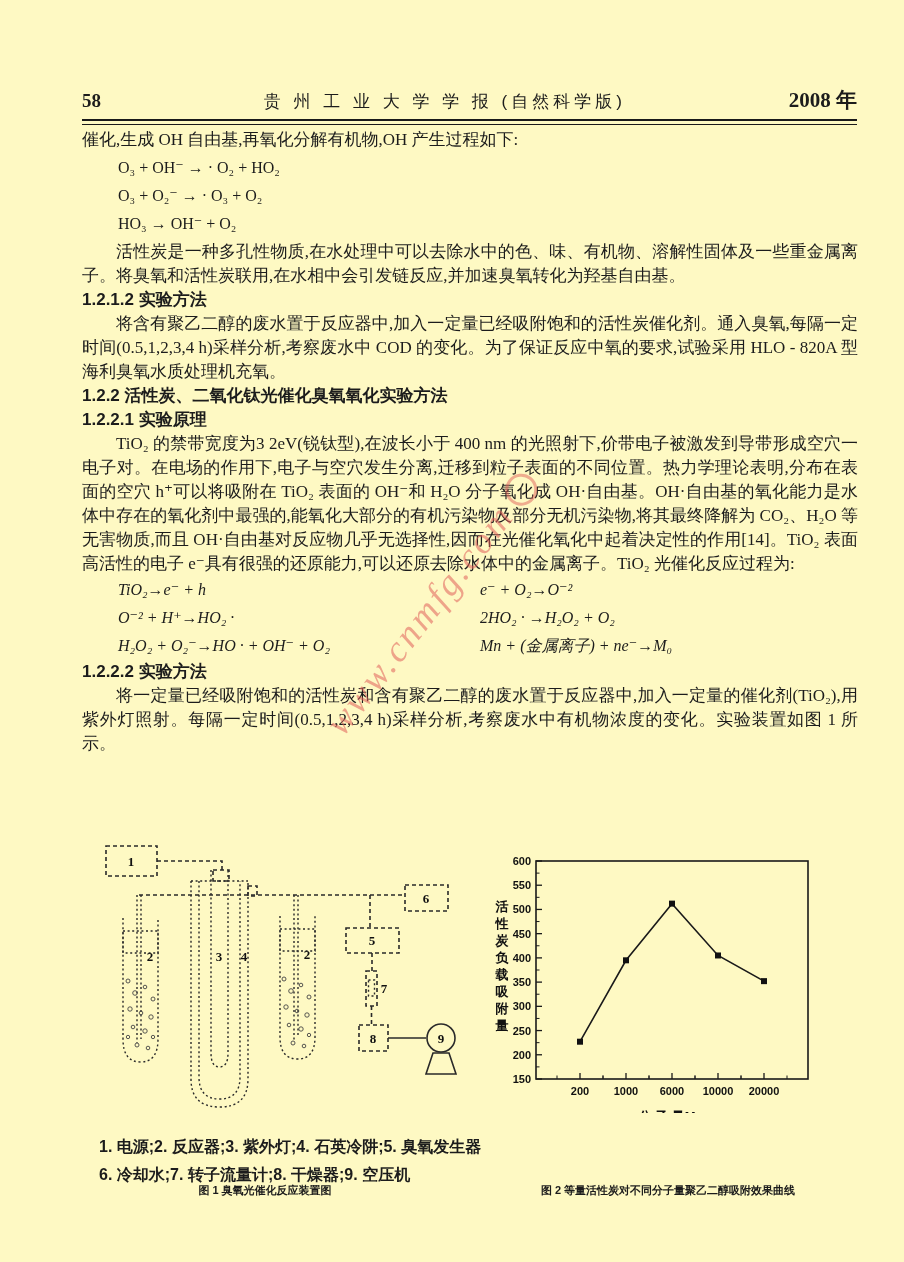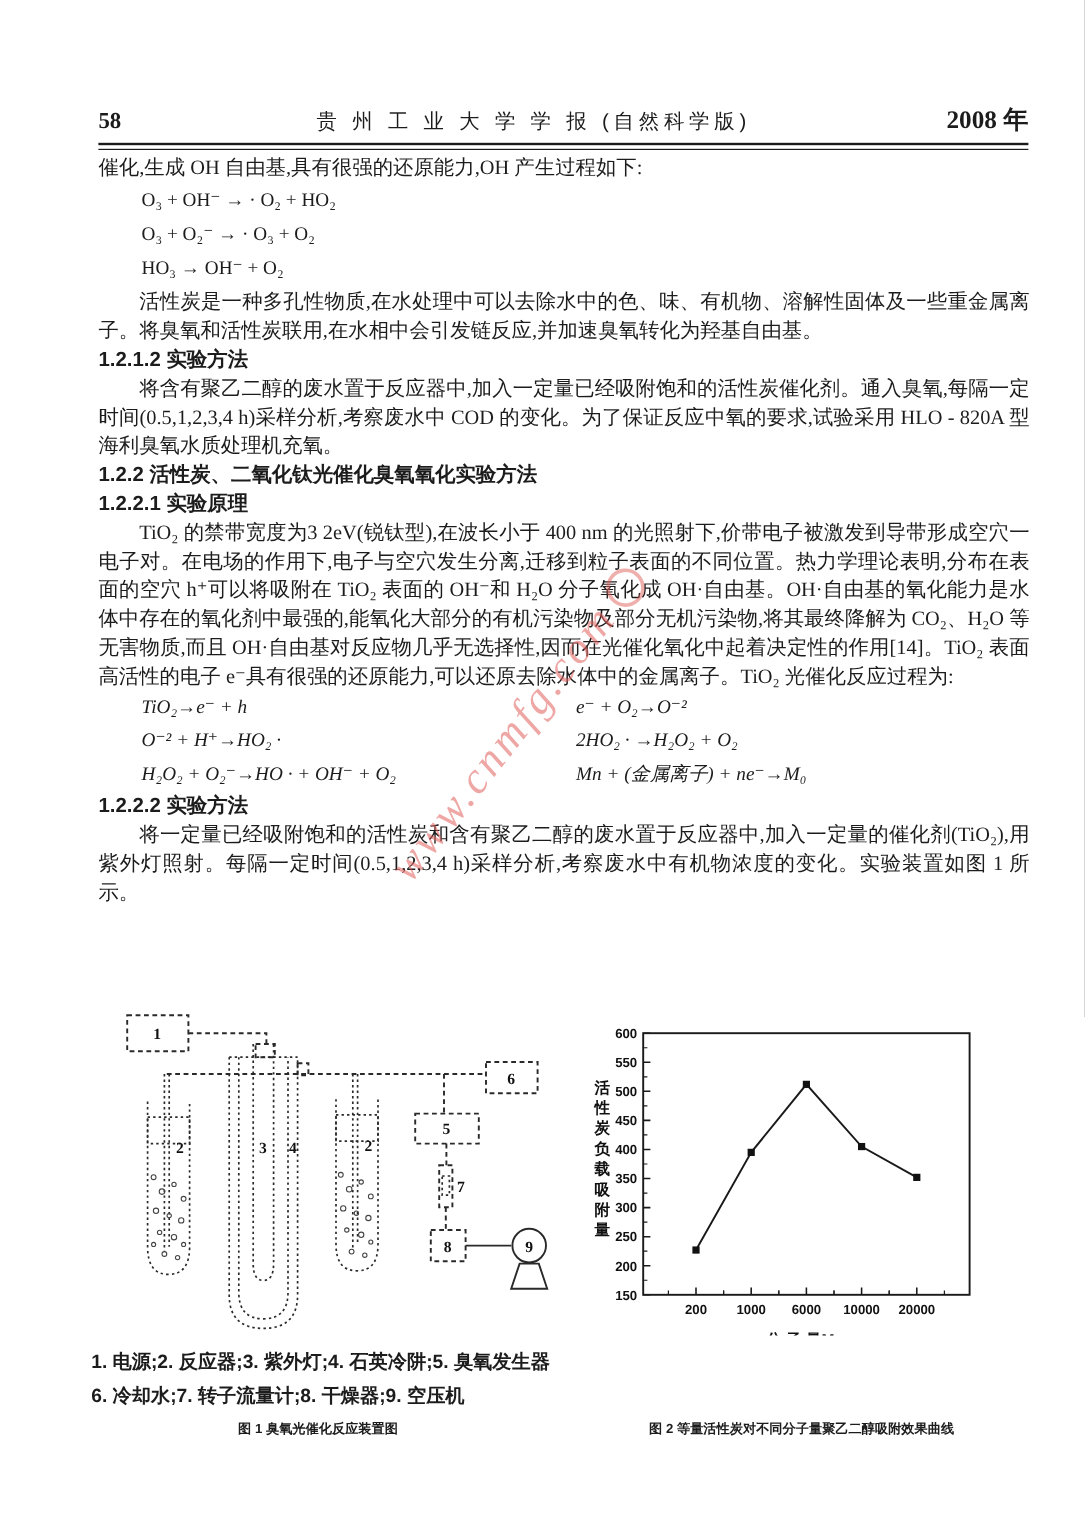--- a/index.html
+++ b/index.html
@@ -1,39 +1,39 @@
 <!DOCTYPE html>
 <html><head>
 <meta charset="utf-8">
 <style>
   html,body{margin:0;padding:0;background:#888;}
   .page{
     position:relative; width:904px; height:1262px; margin:0 auto;
-    background:#ffffff; color:#1c1c1c; overflow:hidden;
+    background:#fef9c3; color:#1c1c1c; overflow:hidden;
     font-family:"Liberation Serif","DejaVu Serif",serif;
   }
   
   .hdr{position:absolute;left:82px;top:86px;width:775px;}
   .hdr-row{display:flex;justify-content:space-between;align-items:baseline;}
   .hdr-page{font-weight:700;font-size:19px;font-family:"Liberation Serif",serif;}
   .hdr-title{font-weight:400;font-size:17px;letter-spacing:4px;font-family:"Liberation Sans",sans-serif;}
   .hdr-year{font-size:21px;font-weight:600;}
   .hdr-rule{margin-top:5px;border-top:2.4px solid #1a1a1a;border-bottom:1.3px solid #1a1a1a;height:2.6px;}
   
   .main{position:absolute;left:82px;top:128px;width:776px;font-size:17px;line-height:24px;text-align:justify;}
   .main p{margin:0;}
   .indent{text-indent:2em;}
   .sec{font-family:"Liberation Sans",sans-serif;font-weight:700;margin:0;}
   .eq-block{margin:2px 0 2px 36px;}
   .eq{line-height:28px;font-size:16px;}
   .eq-grid{display:grid;grid-template-columns:362px 1fr;margin-left:36px;font-style:italic;}
   
   .fig1{position:absolute;left:75px;top:841px;}
   .fig2{position:absolute;left:486px;top:845px;}
-  .legend{position:absolute;left:76px;font-size:16px;font-weight:700;font-family:"Liberation Sans",sans-serif;}
+  .legend{position:absolute;left:99px;font-size:16px;font-weight:700;font-family:"Liberation Sans",sans-serif;margin-top:12px;}
   .cap{position:absolute;font-size:11px;font-weight:700;font-family:"Liberation Sans",sans-serif;text-align:center;}
   #fig2-svg text.tick{font:700 11px "Liberation Sans",sans-serif;fill:#111;}
   #fig2-svg text.axlab{font:700 13px "Liberation Sans",sans-serif;fill:#111;}
   #fig1-svg .dsh{fill:none;stroke:#2a2a2a;stroke-width:1.6;stroke-dasharray:4 3;}
   #fig1-svg .dot{fill:none;stroke:#2a2a2a;stroke-width:1.4;stroke-dasharray:2 2.6;}
   #fig1-svg .sol{fill:none;stroke:#2a2a2a;stroke-width:1.6;}
   #fig1-svg text{font:700 13px "Liberation Serif",serif;fill:#111;text-anchor:middle;}
   #fig1-svg .bub{fill:none;stroke:#444;stroke-width:0.9;}
   
   .watermark{
@@ -53,21 +53,21 @@
   <div class="hdr">
     <div class="hdr-row">
       <span class="hdr-page">58</span>
       <span class="hdr-title">贵 州 工 业 大 学 学 报 (自然科学版)</span>
       <span class="hdr-year">2008 年</span>
     </div>
     <div class="hdr-rule"></div>
   </div>
 
   <div class="main">
-    <p>催化,生成 OH 自由基,具有很强的还原能力,OH 产生过程如下:</p>
+    <p>催化,生成 OH 自由基,再氧化分解有机物,OH 产生过程如下:</p>
     <div class="eq-block">
       <div class="eq">O₃ + OH⁻ →  · O₂ + HO₂</div>
       <div class="eq">O₃ + O₂⁻ →  · O₃ + O₂</div>
       <div class="eq">HO₃ → OH⁻ + O₂</div>
     </div>
     <p class="indent">活性炭是一种多孔性物质,在水处理中可以去除水中的色、味、有机物、溶解性固体及一些重金属离子。将臭氧和活性炭联用,在水相中会引发链反应,并加速臭氧转化为羟基自由基。</p>
     <p class="sec">1.2.1.2  实验方法</p>
     <p class="indent">将含有聚乙二醇的废水置于反应器中,加入一定量已经吸附饱和的活性炭催化剂。通入臭氧,每隔一定时间(0.5,1,2,3,4 h)采样分析,考察废水中 COD 的变化。为了保证反应中氧的要求,试验采用 HLO - 820A 型海利臭氧水质处理机充氧。</p>
     <p class="sec">1.2.2  活性炭、二氧化钛光催化臭氧氧化实验方法</p>
     <p class="sec">1.2.2.1  实验原理</p>

